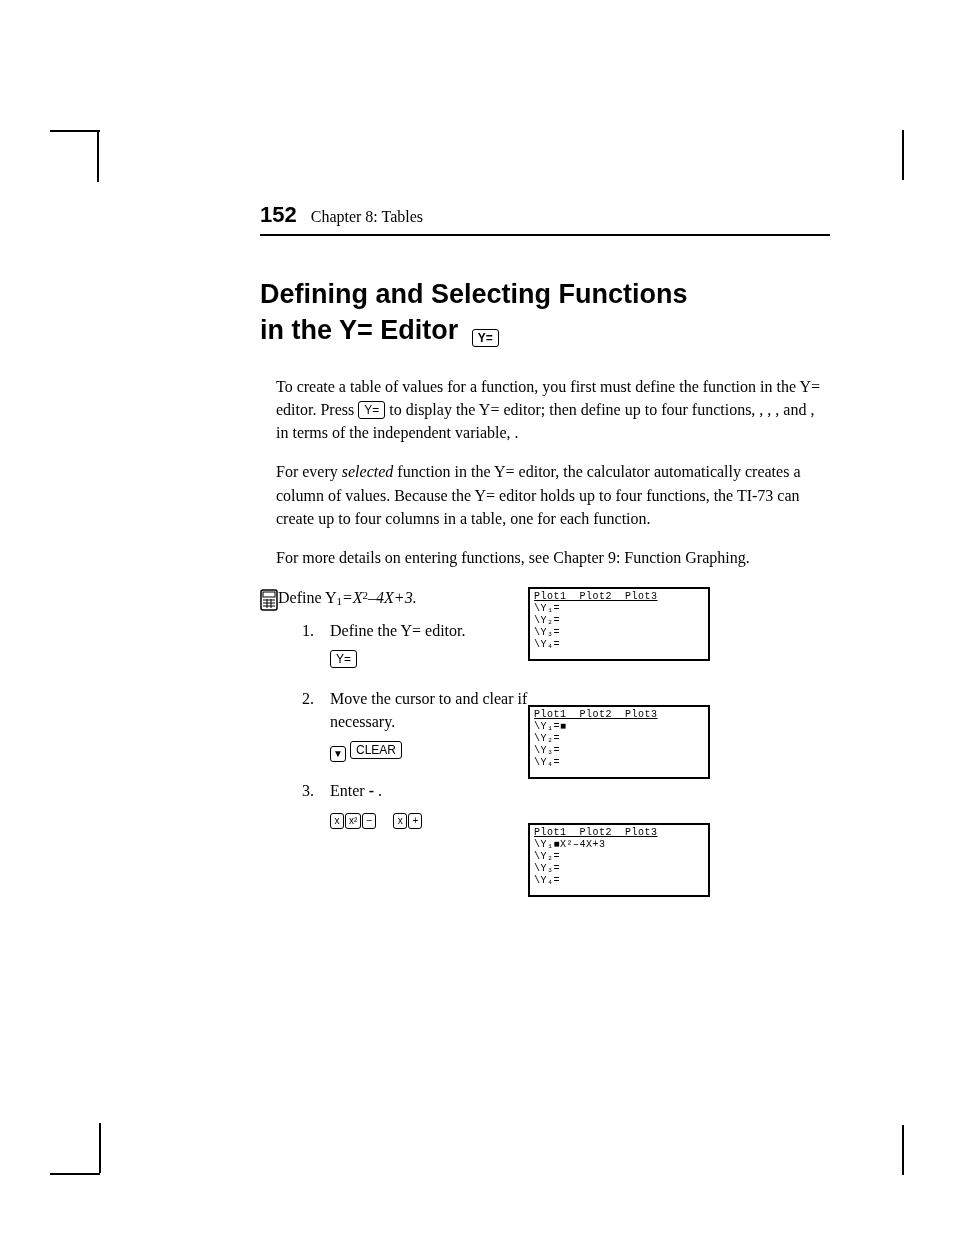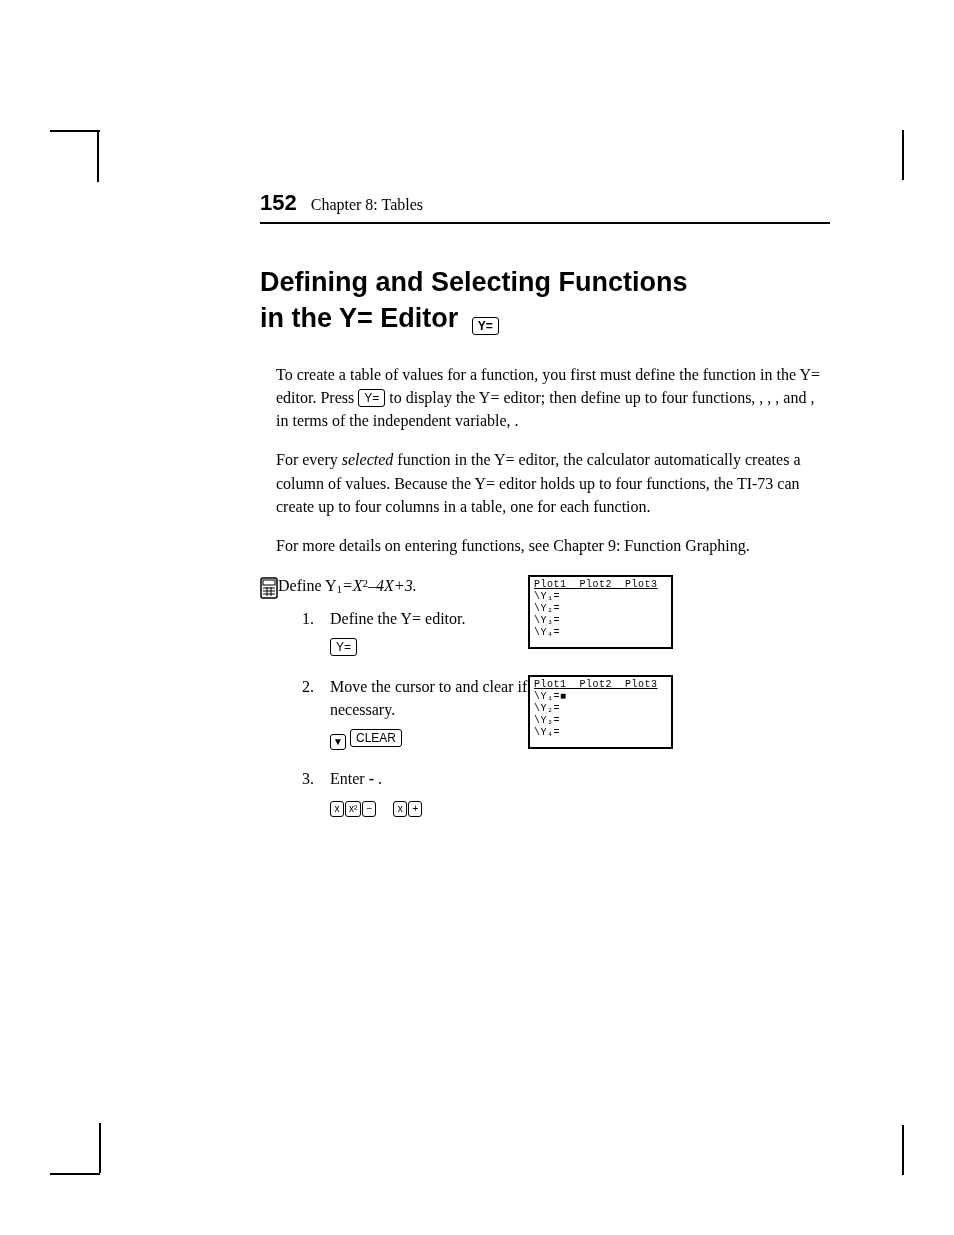--- a/index.html
+++ b/index.html
@@ -21,21 +21,21 @@
   .crop-tl { top: 130px; left: 50px; border-top: 2px solid #000; border-right: 2px solid #000; width: 50px; height: 1px; }
   .crop-tl::after { content:""; position:absolute; right:-1px; top:0; width:1px; height:50px; border-right:2px solid #000; }
   .crop-tr { top: 130px; right: 50px; border-top: 2px solid #000; width: 1px; height: 50px; border-left:2px solid #000; }
   .crop-bl { bottom: 60px; left: 50px; width: 50px; border-bottom:2px solid #000; }
   .crop-bl::after { content:""; position:absolute; right:-1px; bottom:0; width:1px; height:50px; border-right:2px solid #000; }
   .crop-br { bottom: 60px; right: 50px; width:1px; height:50px; border-left:2px solid #000;}
   
   .page {
     position: absolute;
     left: 260px;
-    top: 190px;
+    top: 202px;
     width: 570px;
   }
   .header-line {
     border-bottom: 2px solid #000;
     padding-bottom: 6px;
     margin-bottom: 40px;
     display: flex;
     align-items: baseline;
     gap: 14px;
   }
@@ -102,26 +102,26 @@
     display: flex;
     gap: 10px;
     margin: 10px 0 18px 24px;
   }
   .step-num { flex: 0 0 18px; }
   .step-body { flex: 1; }
   .key-row { margin-top: 6px; }
   .key-row .keycap { margin-right: 1px; }
   .screenshot {
     border: 2px solid #000;
-    width: 145px;
+    width: 182px;
     font-family: 'Courier New', monospace;
     font-size: 10px;
     line-height: 12px;
     padding: 2px 4px 8px 4px;
-    margin-bottom: 26px;
+    margin-bottom: 44px;
     letter-spacing: 0.5px;
     white-space: pre;
   }
   .screenshot .plots {
     text-decoration: underline;
     display: inline-block;
     margin-right: 4px;
   }
   .sub { font-size: 11px; vertical-align: -2px; }
   .sup { font-size: 11px; vertical-align: 4px; }
@@ -229,16 +229,21 @@
 <span>\Y₂=</span>
 <span>\Y₃=</span>
 <span>\Y₄=</span></div>
 
         <div class="screenshot"><span class="plots">Plot1  Plot2  Plot3</span>
 <span>\Y₁=■</span>
 <span>\Y₂=</span>
 <span>\Y₃=</span>
 <span>\Y₄=</span></div>
 
+        <div class="screenshot"><span class="plots">Plot1  Plot2  Plot3</span>
+<span>\Y₁■X²–4X+3</span>
+<span>\Y₂=</span>
+<span>\Y₃=</span>
+<span>\Y₄=</span></div>
       </div>
     </div>
   </div>
 </div>
 
 </body></html>

